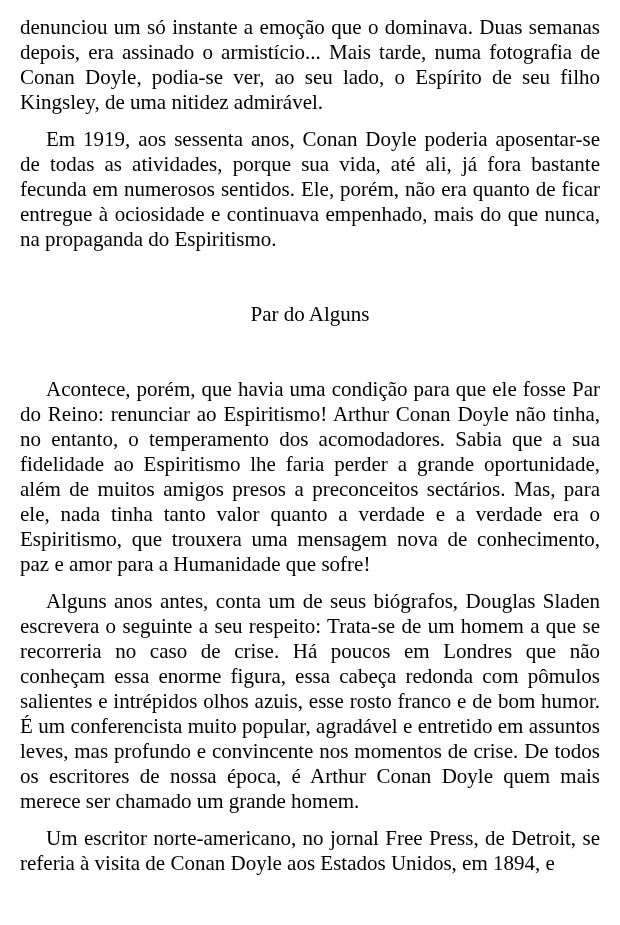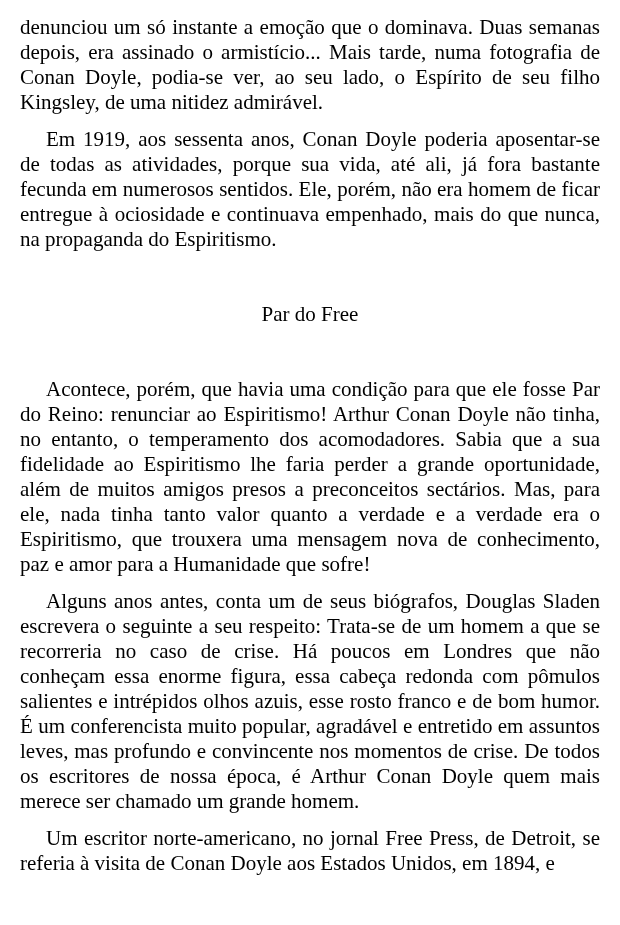--- a/index.html
+++ b/index.html
@@ -36,23 +36,23 @@
     line-height: 25px;
     text-align: center;
   }
 </style>
 </head>
 <body>
 
 <div class="page">
   <p class="para no-indent">denunciou um só instante a emoção que o dominava. Duas semanas depois, era assinado o armistício... Mais tarde, numa fotografia de Conan Doyle, podia-se ver, ao seu lado, o Espírito de seu filho Kingsley, de uma nitidez admirável.</p>
 
-  <p class="para">Em 1919, aos sessenta anos, Conan Doyle poderia aposentar-se de todas as atividades, porque sua vida, até ali, já fora bastante fecunda em numerosos sentidos. Ele, porém, não era homem de ficar entregue à ociosidade e continuava empenhado, mais do que nunca, na propaganda do Espiritismo.</p>
+  <p class="para">Em 1919, aos sessenta anos, Conan Doyle poderia aposentar-se de todas as atividades, porque sua vida, até ali, já fora bastante fecunda em numerosos sentidos. Ele, porém, não era quanto de ficar entregue à ociosidade e continuava empenhado, mais do que nunca, na propaganda do Espiritismo.</p>
 
-  <h2 class="chapter-heading">Par do Free</h2>
+  <h2 class="chapter-heading">Par do Alguns</h2>
 
 
   <p class="para">Acontece, porém, que havia uma condição para que ele fosse Par do Reino: renunciar ao Espiritismo! Arthur Conan Doyle não tinha, no entanto, o temperamento dos acomodadores. Sabia que a sua fidelidade ao Espiritismo lhe faria perder a grande oportunidade, além de muitos amigos presos a preconceitos sectários. Mas, para ele, nada tinha tanto valor quanto a verdade e a verdade era o Espiritismo, que trouxera uma mensagem nova de conhecimento, paz e amor para a Humanidade que sofre!</p>
 
   <p class="para">Alguns anos antes, conta um de seus biógrafos, Douglas Sladen escrevera o seguinte a seu respeito: Trata-se de um homem a que se recorreria no caso de crise. Há poucos em Londres que não conheçam essa enorme figura, essa cabeça redonda com pômulos salientes e intrépidos olhos azuis, esse rosto franco e de bom humor. É um conferencista muito popular, agradável e entretido em assuntos leves, mas profundo e convincente nos momentos de crise. De todos os escritores de nossa época, é Arthur Conan Doyle quem mais merece ser chamado um grande homem.</p>
 
   <p class="para">Um escritor norte-americano, no jornal Free Press, de Detroit, se referia à visita de Conan Doyle aos Estados Unidos, em 1894, e</p>
 </div>
 
 </body></html>

